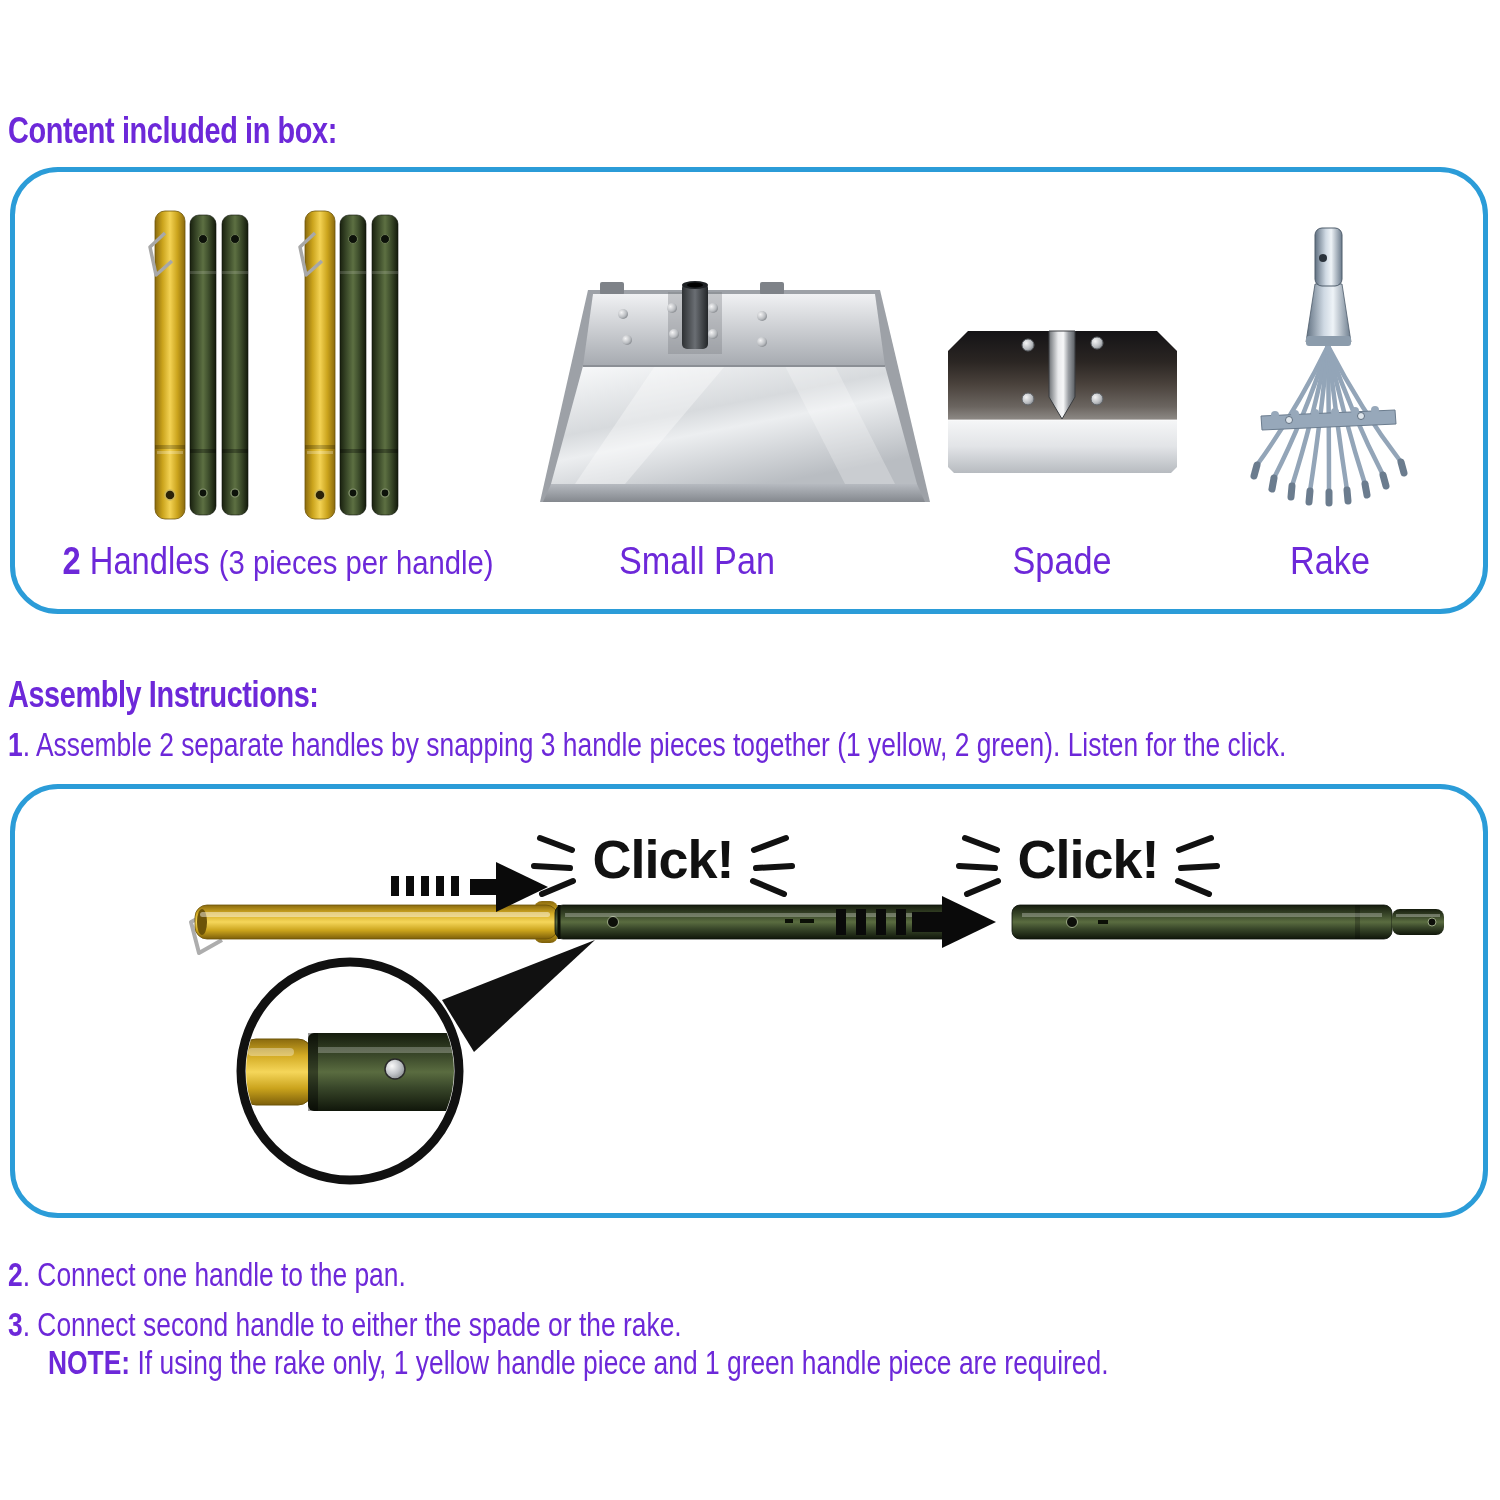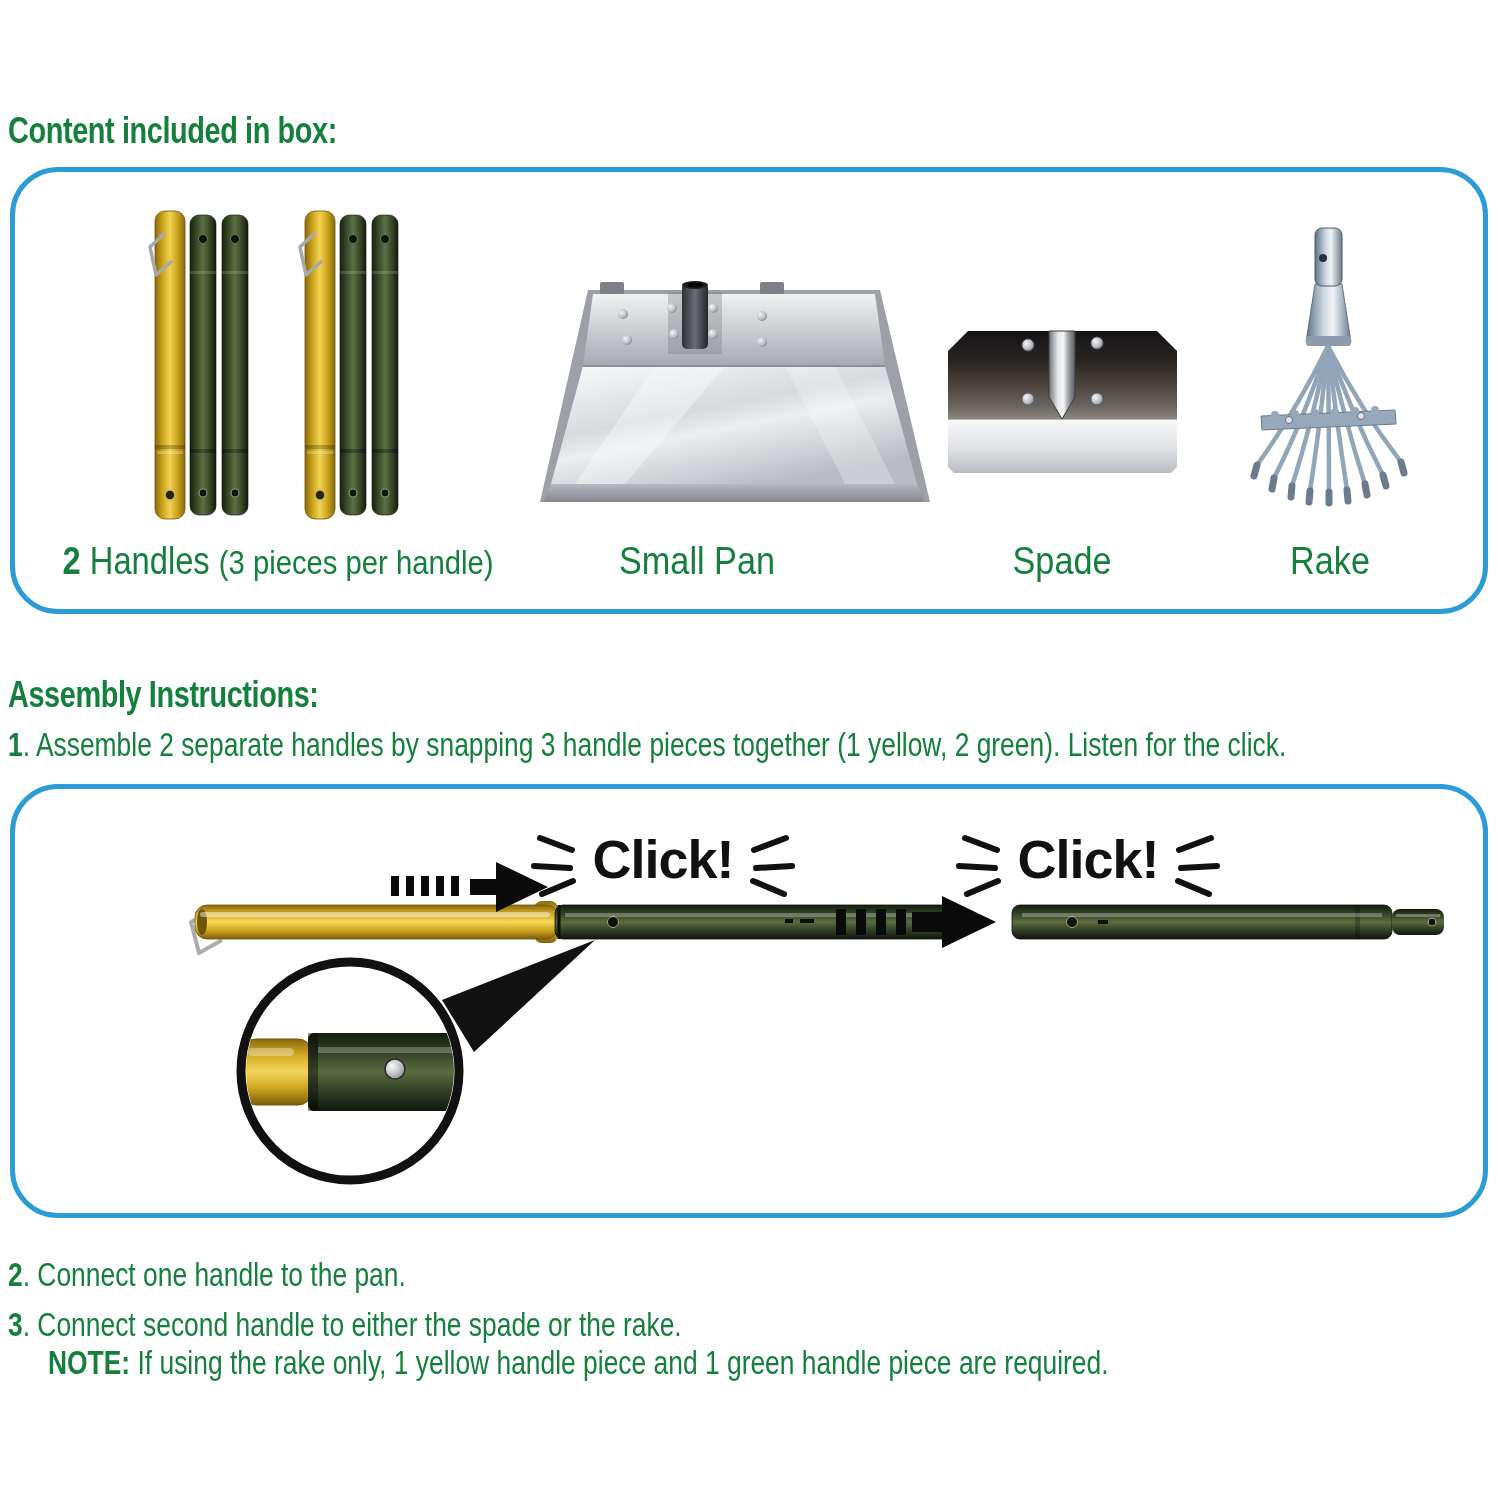--- a/index.html
+++ b/index.html
@@ -1,17 +1,17 @@
 <!DOCTYPE html>
 <html><head>
 <meta charset="utf-8">
 <style>
   html,body{margin:0;padding:0;background:#ffffff;}
   #page{position:relative;width:1500px;height:1500px;background:#fff;overflow:hidden;
-        font-family:"Liberation Sans",sans-serif;color:#15803d;}
+        font-family:"Liberation Sans",sans-serif;color:#6d28d9;}
   .abs{position:absolute;}
   .nowrap{white-space:nowrap;}
   .h1{font-size:37px;font-weight:bold;letter-spacing:-0.5px;transform:scaleX(0.78);transform-origin:left top;}
   .step{font-size:33px;transform:scaleX(0.80);transform-origin:left top;}
   .step .b{font-weight:bold;}
   .bluebox{border:5px solid #2B9CD8;border-radius:48px;background:#fff;}
   .itemlabel{font-size:38px;transform:translateX(-50%) scaleX(0.90);white-space:nowrap;}
   .handleslabel{font-size:38px;transform:translateX(-50%) scaleX(0.86);white-space:nowrap;}
   .handleslabel .b{font-weight:bold;}
   .handleslabel .small{font-size:34px;}

